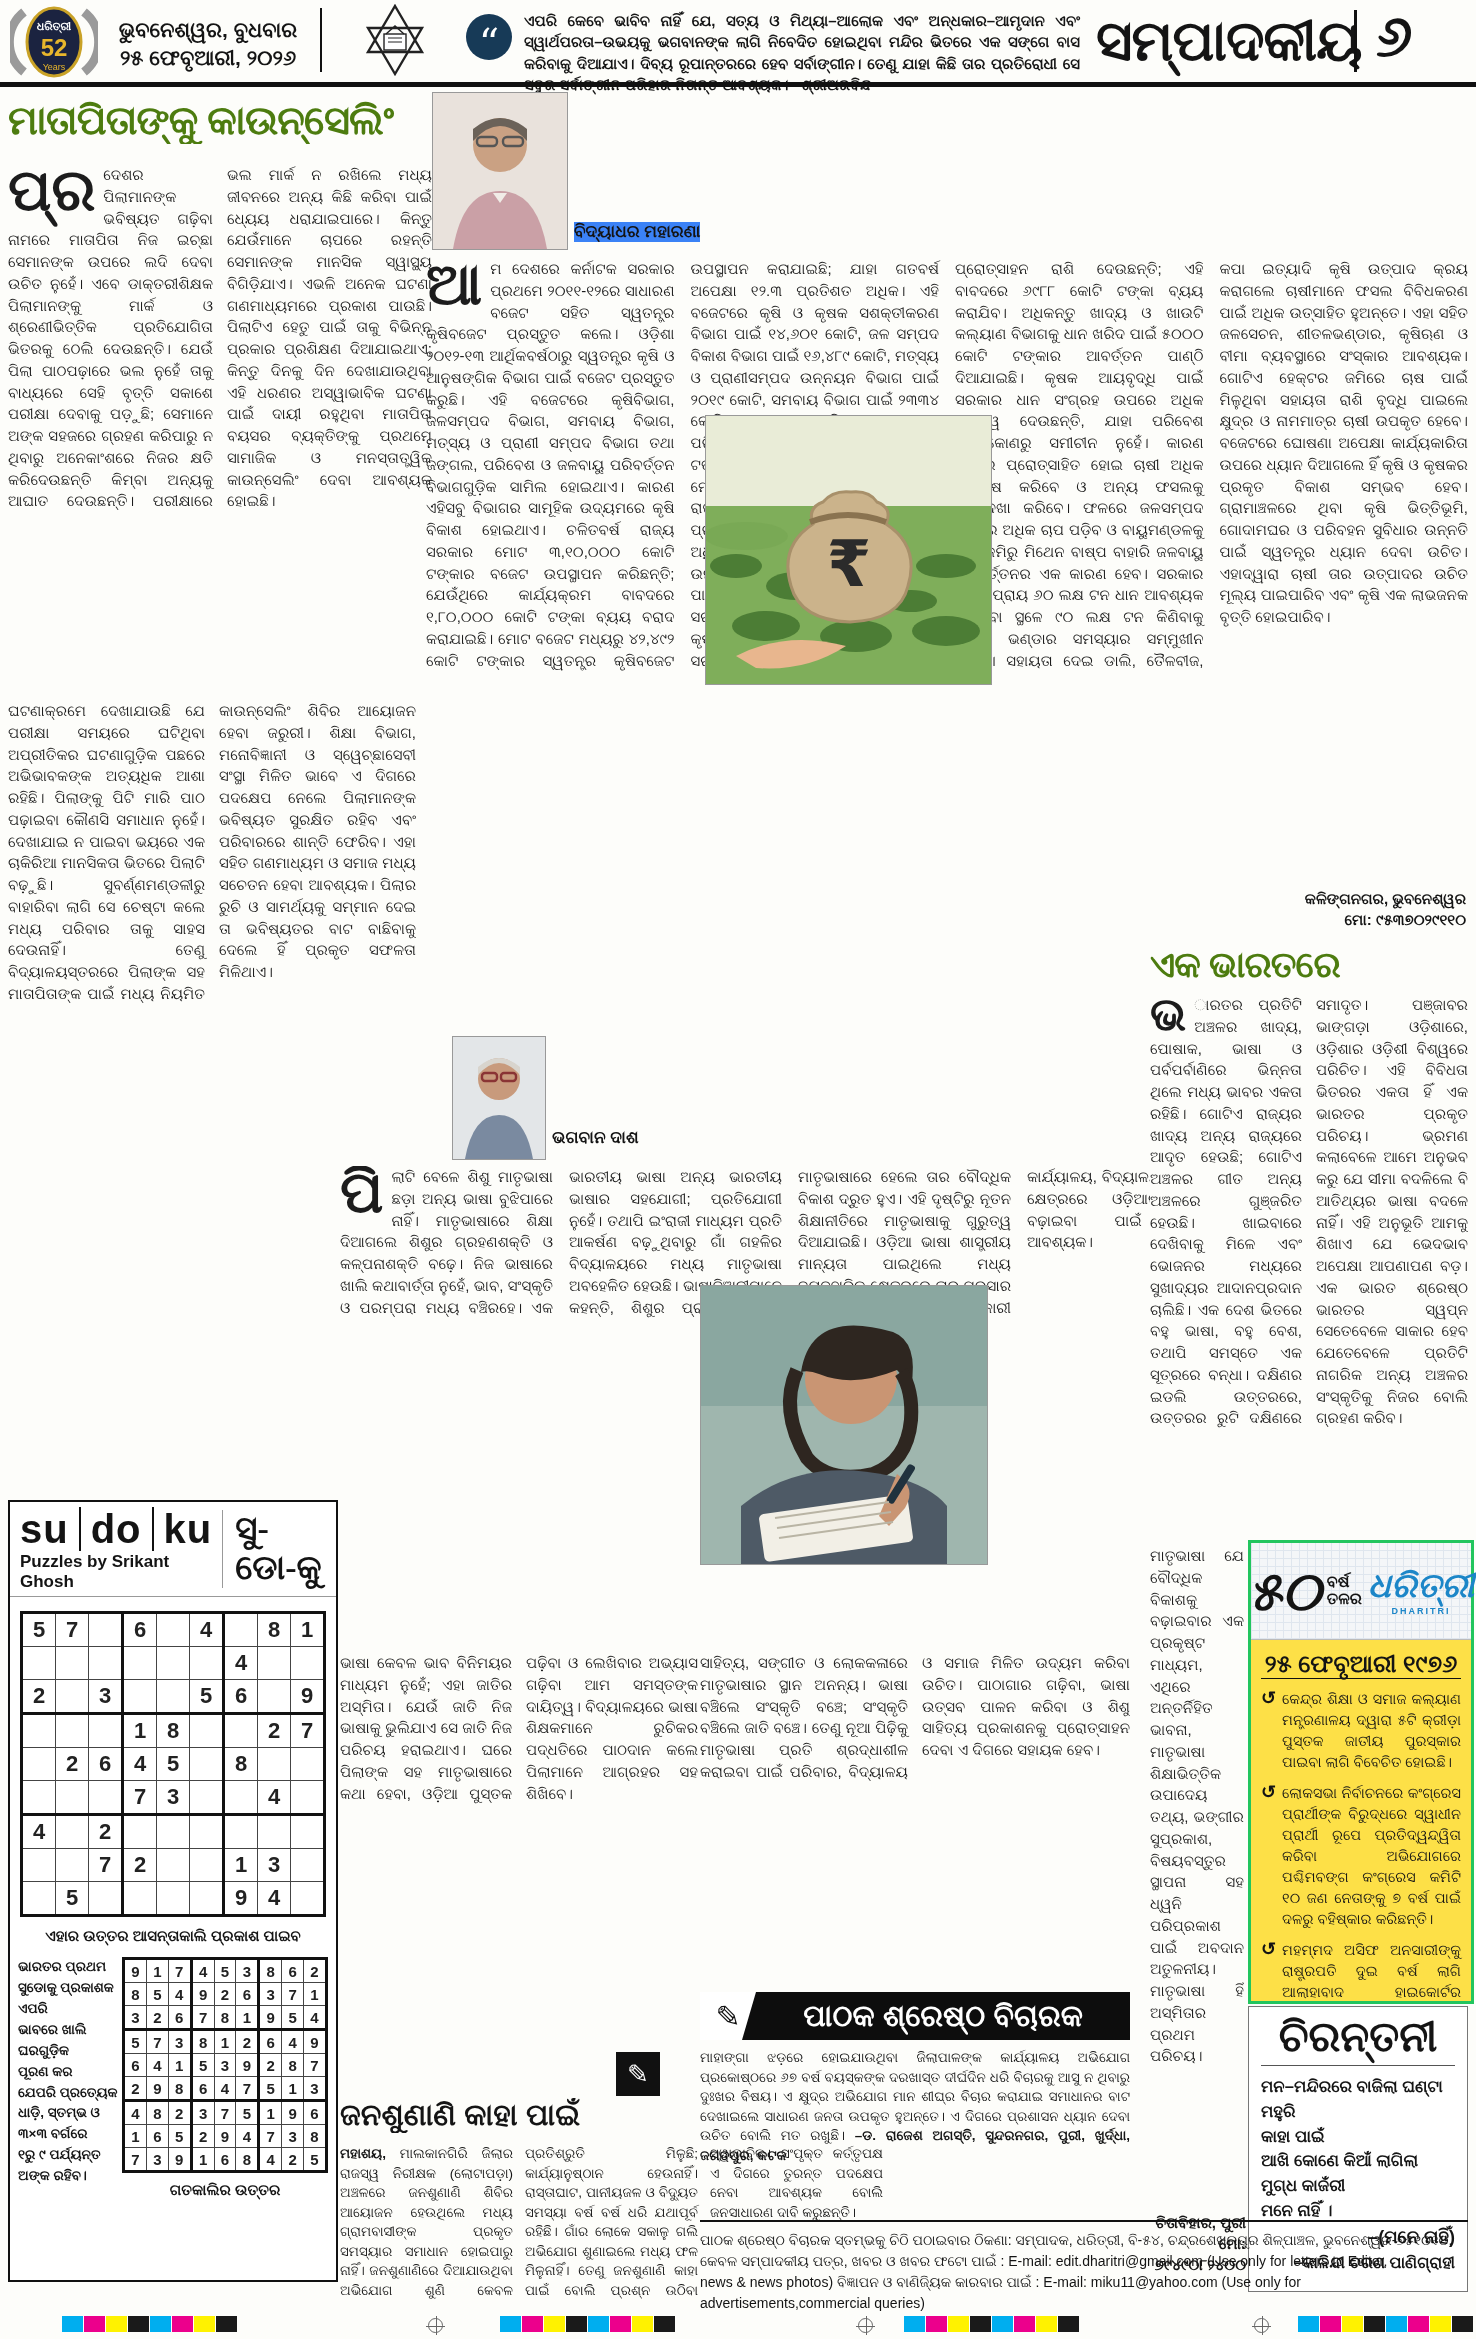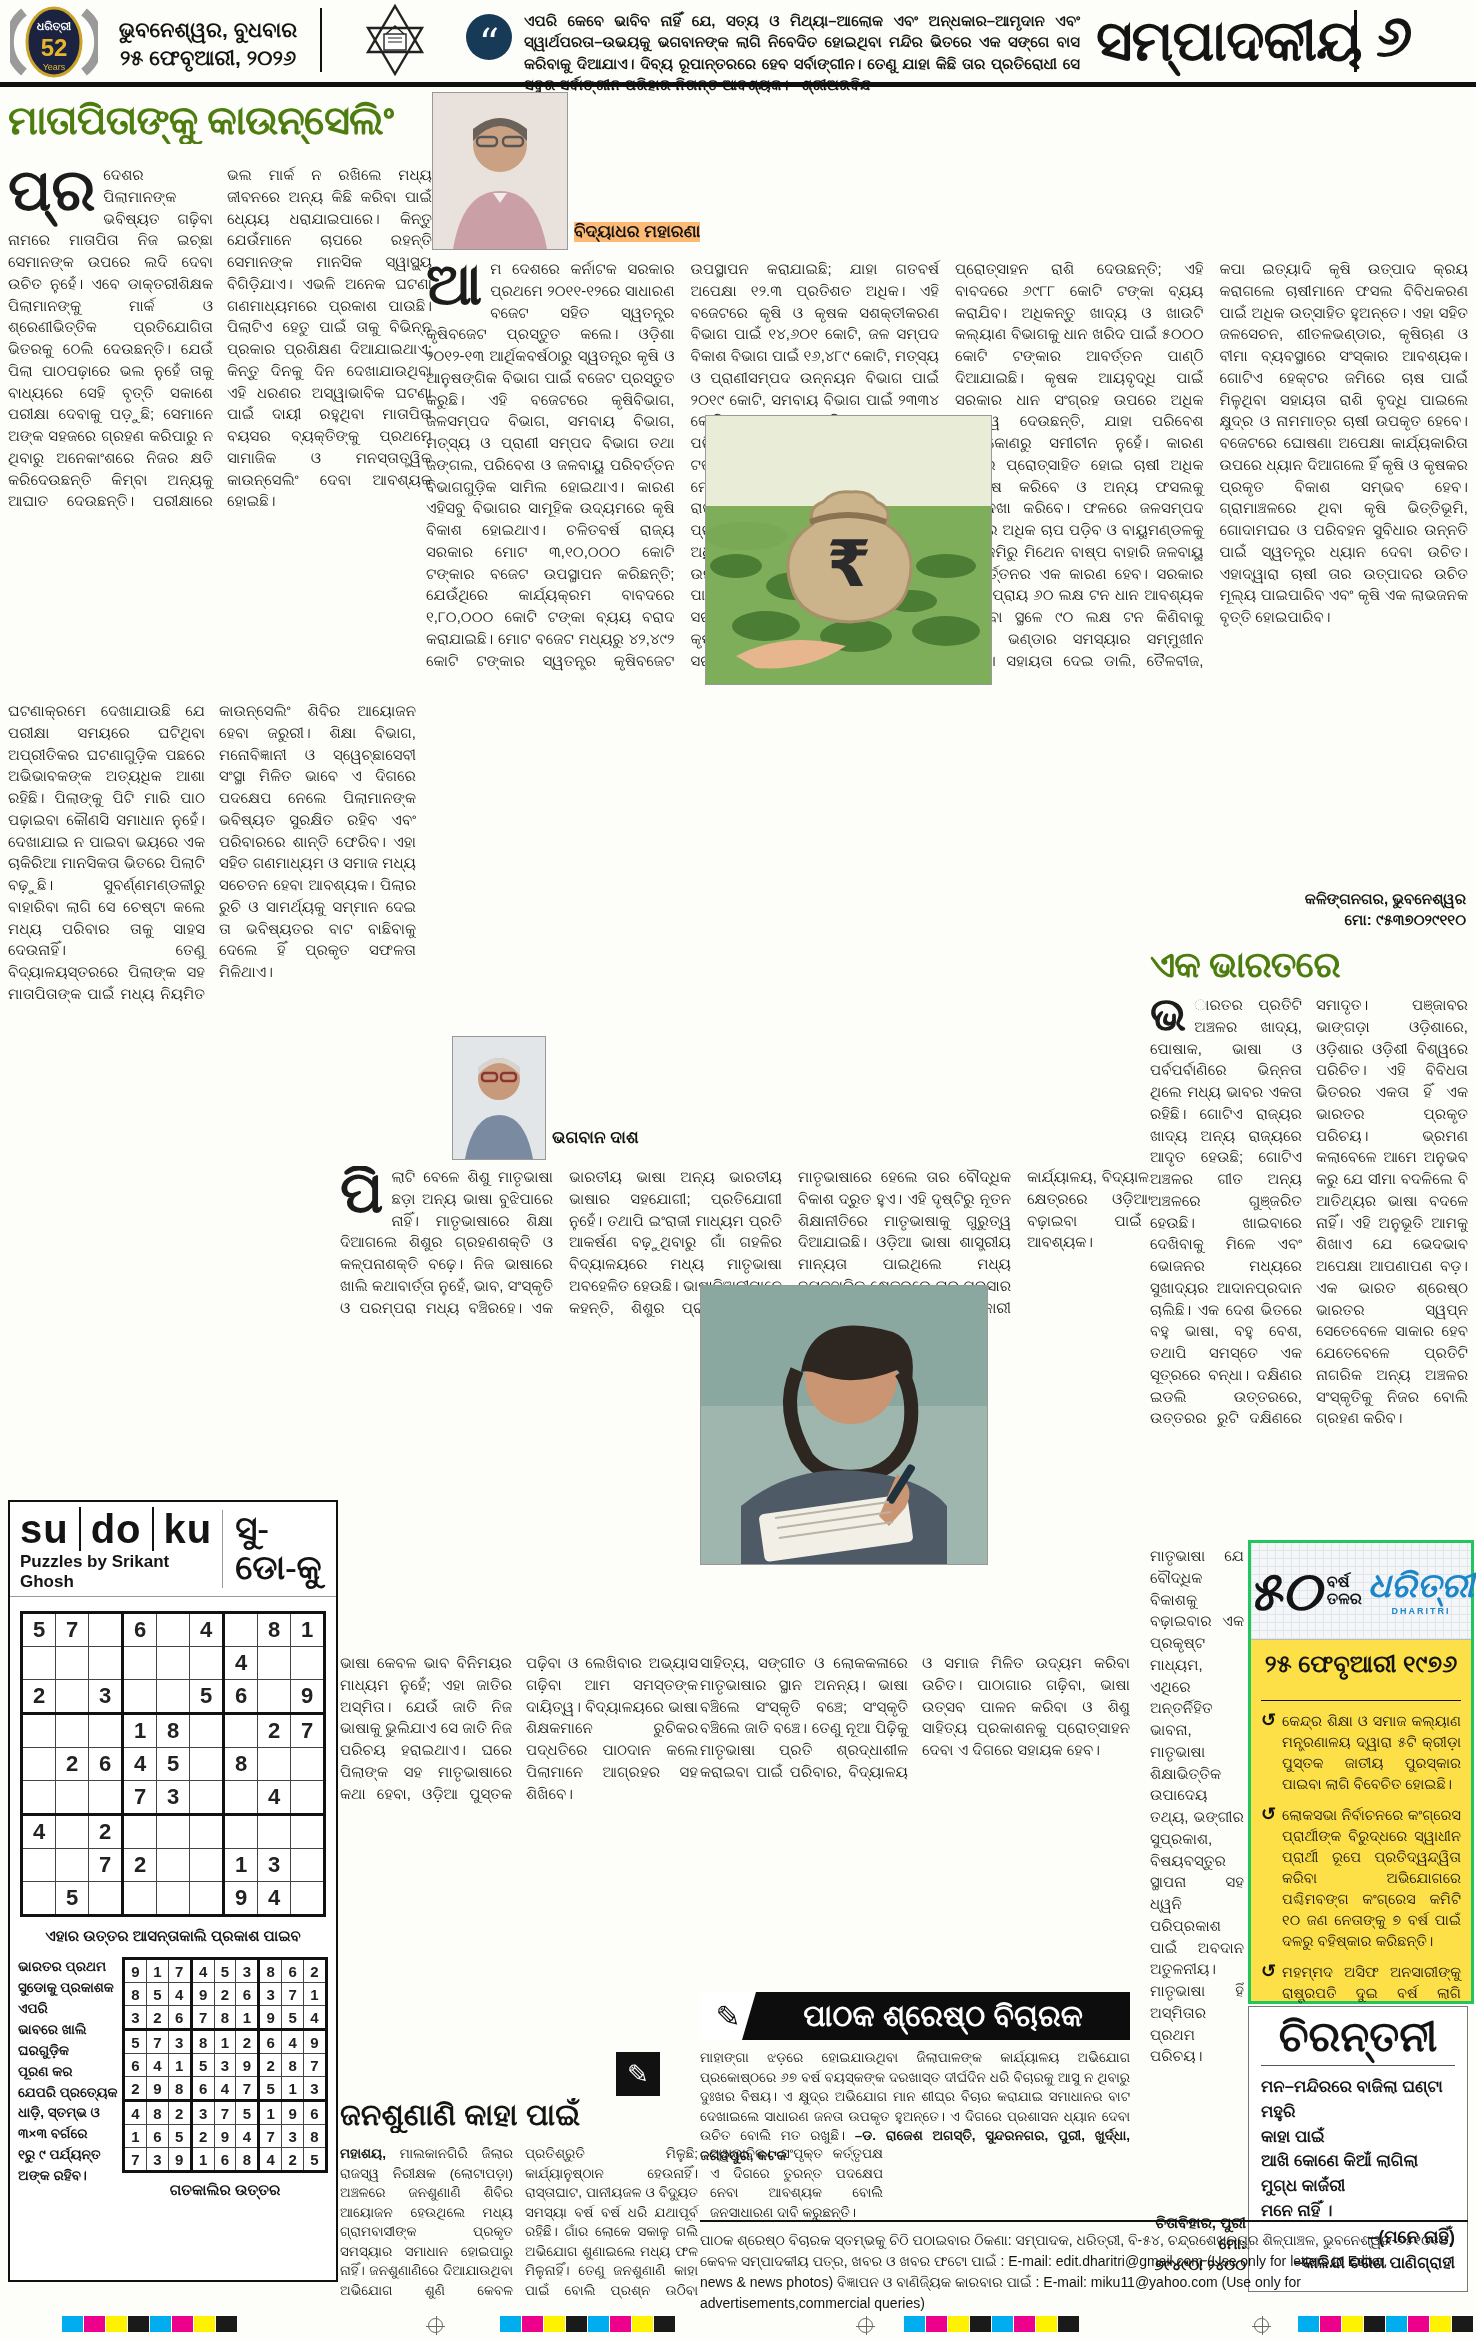--- a/index.html
+++ b/index.html
@@ -127,21 +127,21 @@
     <svg width="134" height="156" viewBox="0 0 134 156">
       <rect width="134" height="156" fill="#e9e2dc"></rect>
       <circle cx="67" cy="52" r="27" fill="#caa183"></circle>
       <path d="M40 48 q27 -30 54 0 l0 -12 q-27 -22 -54 0 z" fill="#6b6259"></path>
       <rect x="44" y="44" width="20" height="9" rx="4" fill="none" stroke="#555" stroke-width="2.4"></rect>
       <rect x="70" y="44" width="20" height="9" rx="4" fill="none" stroke="#555" stroke-width="2.4"></rect>
       <path d="M20 156 q10 -58 47 -58 q37 0 47 58 z" fill="#caa0a6"></path>
       <path d="M60 100 l7 10 l7 -10 z" fill="#f1ece7"></path>
     </svg>
   </div>
-  <div class="abs byline" style="left:574px;top:222px;z-index:5;background:#fdba74;">ବିଦ୍ୟାଧର ମହାରଣା</div>
+  <div class="abs byline" style="left:574px;top:222px;z-index:5;background:#3b82f6;">ବିଦ୍ୟାଧର ମହାରଣା</div>
 
   <div class="abs body-text cols-4" style="left:426px;top:258px;width:1042px;height:764px;">
     <span class="dropcap">ଆ</span>
     <span>ମ ଦେଶରେ କର୍ନାଟକ ସରକାର ପ୍ରଥମେ ୨୦୧୧-୧୨ରେ ସାଧାରଣ ବଜେଟ ସହିତ ସ୍ୱତନ୍ତ୍ର କୃଷିବଜେଟ ପ୍ରସ୍ତୁତ କଲେ। ଓଡ଼ିଶା ୨୦୧୨-୧୩ ଆର୍ଥିକବର୍ଷଠାରୁ ସ୍ୱତନ୍ତ୍ର କୃଷି ଓ ଆନୁଷଙ୍ଗିକ ବିଭାଗ ପାଇଁ ବଜେଟ ପ୍ରସ୍ତୁତ କରୁଛି। ଏହି ବଜେଟରେ କୃଷିବିଭାଗ, ଜଳସମ୍ପଦ ବିଭାଗ, ସମବାୟ ବିଭାଗ, ମତ୍ସ୍ୟ ଓ ପ୍ରାଣୀ ସମ୍ପଦ ବିଭାଗ ତଥା ଜଙ୍ଗଲ, ପରିବେଶ ଓ ଜଳବାୟୁ ପରିବର୍ତ୍ତନ ବିଭାଗଗୁଡ଼ିକ ସାମିଲ ହୋଇଥାଏ। କାରଣ ଏହିସବୁ ବିଭାଗର ସାମୂହିକ ଉଦ୍ୟମରେ କୃଷି ବିକାଶ ହୋଇଥାଏ। ଚଳିତବର୍ଷ ରାଜ୍ୟ ସରକାର ମୋଟ ୩,୧୦,୦୦୦ କୋଟି ଟଙ୍କାର ବଜେଟ ଉପସ୍ଥାପନ କରିଛନ୍ତି; ଯେଉଁଥିରେ କାର୍ଯ୍ୟକ୍ରମ ବାବଦରେ ୧,୮୦,୦୦୦ କୋଟି ଟଙ୍କା ବ୍ୟୟ ବରାଦ କରାଯାଇଛି। ମୋଟ ବଜେଟ ମଧ୍ୟରୁ ୪୨,୪୯୨ କୋଟି ଟଙ୍କାର ସ୍ୱତନ୍ତ୍ର କୃଷିବଜେଟ ଉପସ୍ଥାପନ କରାଯାଇଛି; ଯାହା ଗତବର୍ଷ ଅପେକ୍ଷା ୧୨.୩ ପ୍ରତିଶତ ଅଧିକ। ଏହି ବଜେଟରେ କୃଷି ଓ କୃଷକ ସଶକ୍ତୀକରଣ ବିଭାଗ ପାଇଁ ୧୪,୬୦୧ କୋଟି, ଜଳ ସମ୍ପଦ ବିକାଶ ବିଭାଗ ପାଇଁ ୧୬,୪୮୯ କୋଟି, ମତ୍ସ୍ୟ ଓ ପ୍ରାଣୀସମ୍ପଦ ଉନ୍ନୟନ ବିଭାଗ ପାଇଁ ୨୦୧୯ କୋଟି, ସମବାୟ ବିଭାଗ ପାଇଁ ୨୩୩୪ କୋଟି ଏବଂ ଜଙ୍ଗଲ, ପରିବେଶ ଓ ଜଳବାୟୁ ପରିବର୍ତ୍ତନ ବିଭାଗ ପାଇଁ ୧୯୦୭ କୋଟି ଟଙ୍କା ଅନ୍ତର୍ଭୁକ୍ତ। କୃଷି ବଜେଟ ପରିମାଣ ମୋଟ ବଜେଟର ୧୩.୭ ପ୍ରତିଶତ ଯଦିଓ ରାଜ୍ୟ ଜିଡିପିକୁ କୃଷିର ଅବଦାନ ୧୯.୫ ପ୍ରତିଶତ। ସୁତରାଂ କୃଷି ବଜେଟ ଆଉଟିକେ ଅଧିକ ହେବାର ଥିଲା। ତେବେ ଗ୍ରାମ୍ୟ ଉନ୍ନୟନ ବିଭାଗରେ ପରୋକ୍ଷ ଭାବରେ କୃଷି ପାଇଁ ବରାଦ କରାଯାଇଛି; ଏଥିପାଇଁ କେନ୍ଦ୍ର ସରକାରଙ୍କ ସହାୟତା ମଧ୍ୟ ରହିଛି। ସମୃଦ୍ଧ କୃଷକ ଯୋଜନାରେ ଧାନ ସଂଗ୍ରହ ପାଇଁ ସରକାର ସର୍ବନିମ୍ନ ସହାୟକ ମୂଲ୍ୟ ସହ ପ୍ରୋତ୍ସାହନ ରାଶି ଦେଉଛନ୍ତି; ଏହି ବାବଦରେ ୬୯୮୮ କୋଟି ଟଙ୍କା ବ୍ୟୟ କରାଯିବ। ଅଧିକନ୍ତୁ ଖାଦ୍ୟ ଓ ଖାଉଟି କଲ୍ୟାଣ ବିଭାଗକୁ ଧାନ ଖରିଦ ପାଇଁ ୫୦୦୦ କୋଟି ଟଙ୍କାର ଆବର୍ତ୍ତନ ପାଣ୍ଠି ଦିଆଯାଇଛି। କୃଷକ ଆୟବୃଦ୍ଧି ପାଇଁ ସରକାର ଧାନ ସଂଗ୍ରହ ଉପରେ ଅଧିକ ଗୁରୁତ୍ୱ ଦେଉଛନ୍ତି, ଯାହା ପରିବେଶ ଦୃଷ୍ଟିକୋଣରୁ ସମୀଚୀନ ନୁହେଁ। କାରଣ ଏଥିରେ ପ୍ରୋତ୍ସାହିତ ହୋଇ ଚାଷୀ ଅଧିକ ଧାନଚାଷ କରିବେ ଓ ଅନ୍ୟ ଫସଲକୁ ଅଣଦେଖା କରିବେ। ଫଳରେ ଜଳସମ୍ପଦ ଉପରେ ଅଧିକ ଚାପ ପଡ଼ିବ ଓ ବାୟୁମଣ୍ଡଳକୁ ଧାନ ଜମିରୁ ମିଥେନ ବାଷ୍ପ ବାହାରି ଜଳବାୟୁ ପରିବର୍ତ୍ତନର ଏକ କାରଣ ହେବ। ସରକାର ବର୍ଷକୁ ପ୍ରାୟ ୬୦ ଲକ୍ଷ ଟନ ଧାନ ଆବଶ୍ୟକ କରୁଥିବା ସ୍ଥଳେ ୯୦ ଲକ୍ଷ ଟନ କିଣିବାକୁ ଯିବାରୁ ଭଣ୍ଡାର ସମସ୍ୟାର ସମ୍ମୁଖୀନ ହେବେ। ସହାୟତା ଦେଇ ଡାଲି, ତୈଳବୀଜ, କପା ଇତ୍ୟାଦି କୃଷି ଉତ୍ପାଦ କ୍ରୟ କରାଗଲେ ଚାଷୀମାନେ ଫସଲ ବିବିଧକରଣ ପାଇଁ ଅଧିକ ଉତ୍ସାହିତ ହୁଅନ୍ତେ। ଏହା ସହିତ ଜଳସେଚନ, ଶୀତଳଭଣ୍ଡାର, କୃଷିଋଣ ଓ ବୀମା ବ୍ୟବସ୍ଥାରେ ସଂସ୍କାର ଆବଶ୍ୟକ। ଗୋଟିଏ ହେକ୍ଟର ଜମିରେ ଚାଷ ପାଇଁ ମିଳୁଥିବା ସହାୟତା ରାଶି ବୃଦ୍ଧି ପାଇଲେ କ୍ଷୁଦ୍ର ଓ ନାମମାତ୍ର ଚାଷୀ ଉପକୃତ ହେବେ। ବଜେଟରେ ଘୋଷଣା ଅପେକ୍ଷା କାର୍ଯ୍ୟକାରିତା ଉପରେ ଧ୍ୟାନ ଦିଆଗଲେ ହିଁ କୃଷି ଓ କୃଷକର ପ୍ରକୃତ ବିକାଶ ସମ୍ଭବ ହେବ। ଗ୍ରାମାଞ୍ଚଳରେ ଥିବା କୃଷି ଭିତ୍ତିଭୂମି, ଗୋଦାମଘର ଓ ପରିବହନ ସୁବିଧାର ଉନ୍ନତି ପାଇଁ ସ୍ୱତନ୍ତ୍ର ଧ୍ୟାନ ଦେବା ଉଚିତ। ଏହାଦ୍ୱାରା ଚାଷୀ ତାର ଉତ୍ପାଦର ଉଚିତ ମୂଲ୍ୟ ପାଇପାରିବ ଏବଂ କୃଷି ଏକ ଲାଭଜନକ ବୃତ୍ତି ହୋଇପାରିବ।</span>
   </div>
 
   <div class="abs photo" style="left:705px;top:415px;width:285px;height:268px;z-index:6;">
     <svg width="285" height="268" viewBox="0 0 285 268">
       <rect width="285" height="100" fill="#e9ecd7"></rect>
       <rect y="90" width="285" height="178" fill="#7fae5a"></rect>
@@ -466,21 +466,21 @@
 
   <div class="abs fifty-box" style="left:1248px;top:1540px;width:220px;height:458px;">
     <div class="grid-paper" style="height:96px;display:flex;align-items:center;justify-content:center;gap:6px;border-bottom:1px solid #bbb;">
       <span class="fifty-50">୫୦</span>
       <span class="fifty-mid">ବର୍ଷ ତଳର</span>
       <span style="text-align:center;">
         <div class="fifty-brand" style="color:#1c86c8;">ଧରିତ୍ରୀ</div>
         <div class="fifty-sub" style="color:#1c86c8;">DHARITRI</div>
       </span>
     </div>
-    <div class="fifty-date" style="margin-top:10px;border-bottom:1.5px solid #111;padding-bottom:22px;margin-left:10px;margin-right:10px;">୨୫ ଫେବୃଆରୀ ୧୯୭୬</div>
+    <div class="fifty-date" style="margin-top:10px;border-bottom:1.5px solid #111;padding-bottom:0;margin-left:10px;margin-right:10px;">୨୫ ଫେବୃଆରୀ ୧୯୭୬</div>
     <div id="fifty-items" style="padding:10px 10px 0;">
         <div class="fifty-item">
           <span class="fifty-bullet">↺</span>
           <span>କେନ୍ଦ୍ର ଶିକ୍ଷା ଓ ସମାଜ କଲ୍ୟାଣ ମନ୍ତ୍ରଣାଳୟ ଦ୍ୱାରା ୫ଟି କ୍ରୀଡ଼ା ପୁସ୍ତକ ଜାତୀୟ ପୁରସ୍କାର ପାଇବା ଲାଗି ବିବେଚିତ ହୋଇଛି।</span>
         </div>
         <div class="fifty-item">
           <span class="fifty-bullet">↺</span>
           <span>ଲୋକସଭା ନିର୍ବାଚନରେ କଂଗ୍ରେସ ପ୍ରାର୍ଥୀଙ୍କ ବିରୁଦ୍ଧରେ ସ୍ୱାଧୀନ ପ୍ରାର୍ଥୀ ରୂପେ ପ୍ରତିଦ୍ୱନ୍ଦ୍ୱିତା କରିବା ଅଭିଯୋଗରେ ପଶ୍ଚିମବଙ୍ଗ କଂଗ୍ରେସ କମିଟି ୧୦ ଜଣ ନେତାଙ୍କୁ ୭ ବର୍ଷ ପାଇଁ ଦଳରୁ ବହିଷ୍କାର କରିଛନ୍ତି।</span>
         </div>
         <div class="fifty-item">

